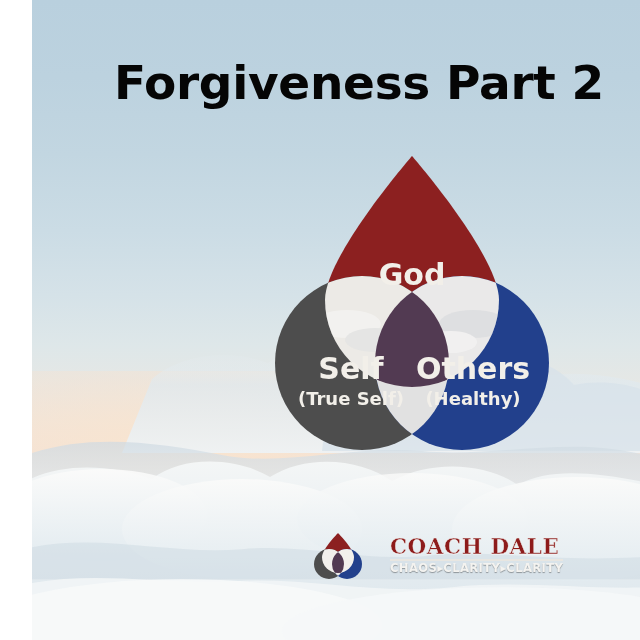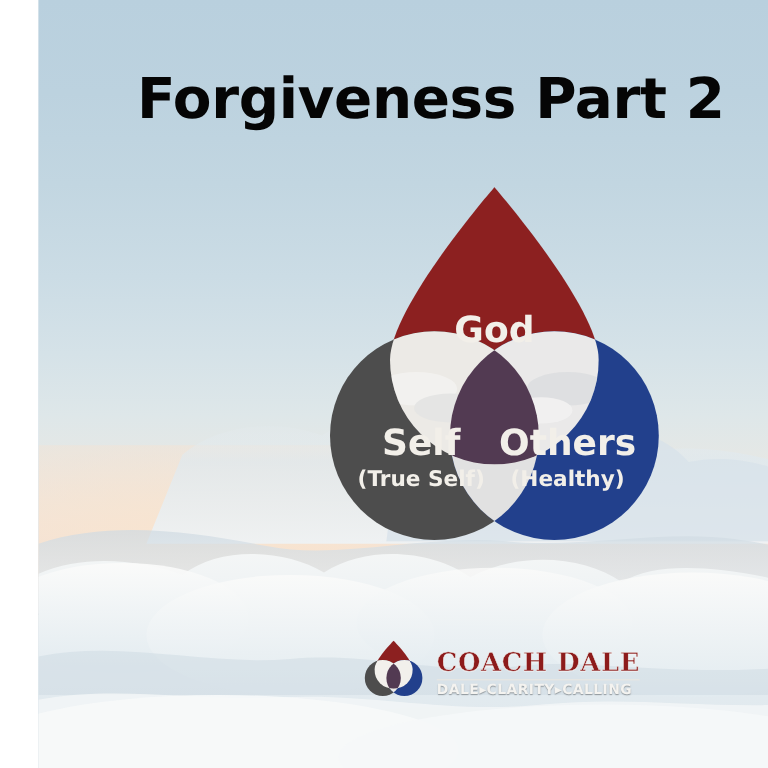--- a/index.html
+++ b/index.html
@@ -103,27 +103,27 @@
     font-family: "DejaVu Sans", "Liberation Sans", sans-serif;
     font-weight: 700;
     fill: #f2efe9;
   }
   .venn-label-main { font-size: 30px; }
   .venn-label-sub  { font-size: 18px; }
 
   
   .logo {
     position: absolute;
-    left: 268px;
+    left: 278px;
     top: 529px;
     width: 216px;
     height: 52px;
     display: flex;
-    align-items: flex-end;
-    gap: 8px;
+    align-items: center;
+    gap: 24px;
   }
   .logo-mark { width: 56px; height: 50px; flex: 0 0 auto; }
   .logo-mark svg { display:block; width:100%; height:100%; }
 
   .logo-text { display: flex; flex-direction: column; justify-content: center; }
 
   .logo-name {
     font-family: "DejaVu Serif", "Liberation Serif", serif;
     font-weight: 700;
     font-size: 21.5px;
@@ -334,18 +334,18 @@
           <rect x="0" y="0" width="56" height="50" fill="#523a52"></rect>
         </g>
             </g>
           </g>
       </svg>
     </div>
 
     <div class="logo-text">
       <div class="logo-name">COACH DALE</div>
       <div class="logo-rule"></div>
-      <div class="logo-tag">DALE▸CLARITY▸CALLING</div>
+      <div class="logo-tag">CHAOS▸CLARITY▸CLARITY</div>
     </div>
 
   </div>
 
 </div>
 
 </body></html>

